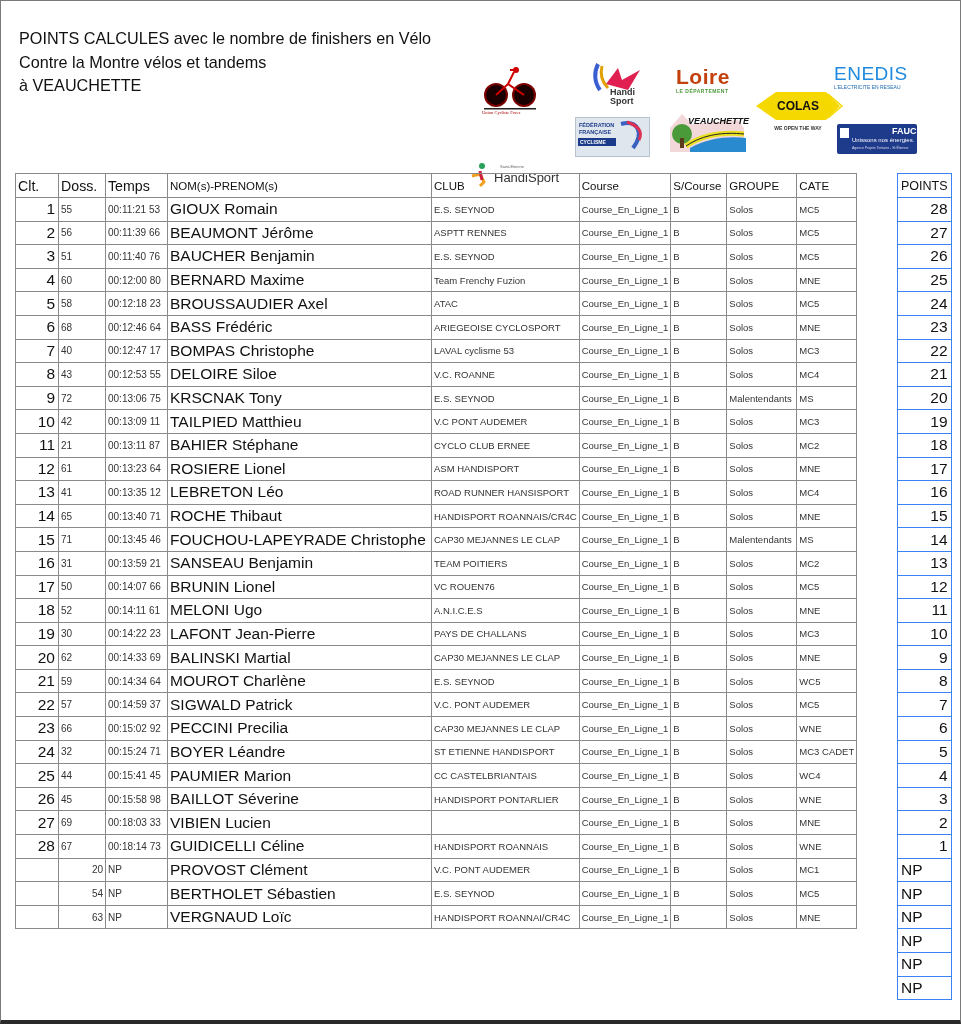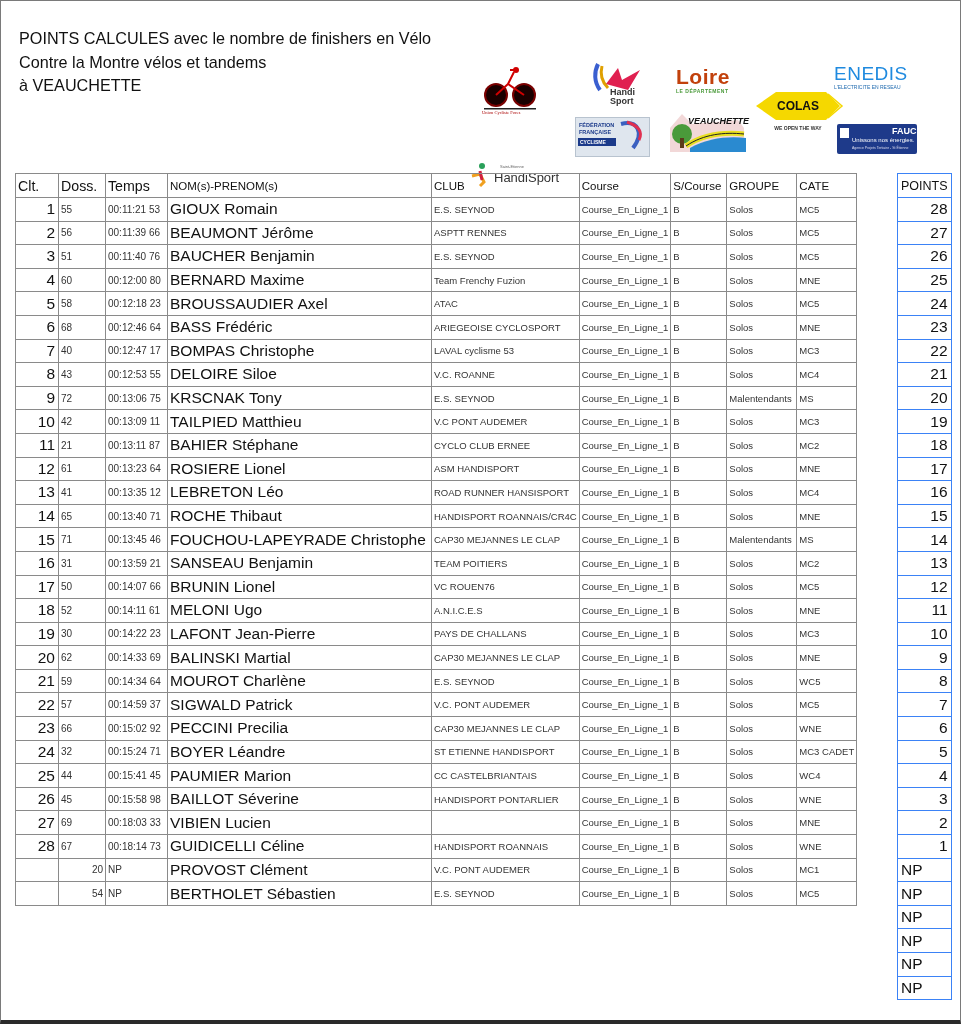--- a/index.html
+++ b/index.html
@@ -473,20 +473,31 @@
         <td class="clt"></td>
         <td class="doss np">54</td>
         <td class="temps">NP</td>
         <td class="nom">BERTHOLET Sébastien</td>
         <td class="small">E.S. SEYNOD</td>
         <td class="small">Course_En_Ligne_1</td>
         <td class="small">B</td>
         <td class="small">Solos</td>
         <td class="small">MC5</td>
       </tr>
+      <tr>
+        <td class="clt"></td>
+        <td class="doss np">63</td>
+        <td class="temps">NP</td>
+        <td class="nom">VERGNAUD Loïc</td>
+        <td class="small">HANDISPORT ROANNAI/CR4C</td>
+        <td class="small">Course_En_Ligne_1</td>
+        <td class="small">B</td>
+        <td class="small">Solos</td>
+        <td class="small">MNE</td>
+      </tr>
     </tbody>
 </table>
 
 <table class="pts">
   <colgroup>
       <col style="width:48px">
     </colgroup>
   <thead>
     <tr>
       <th>POINTS</th>

